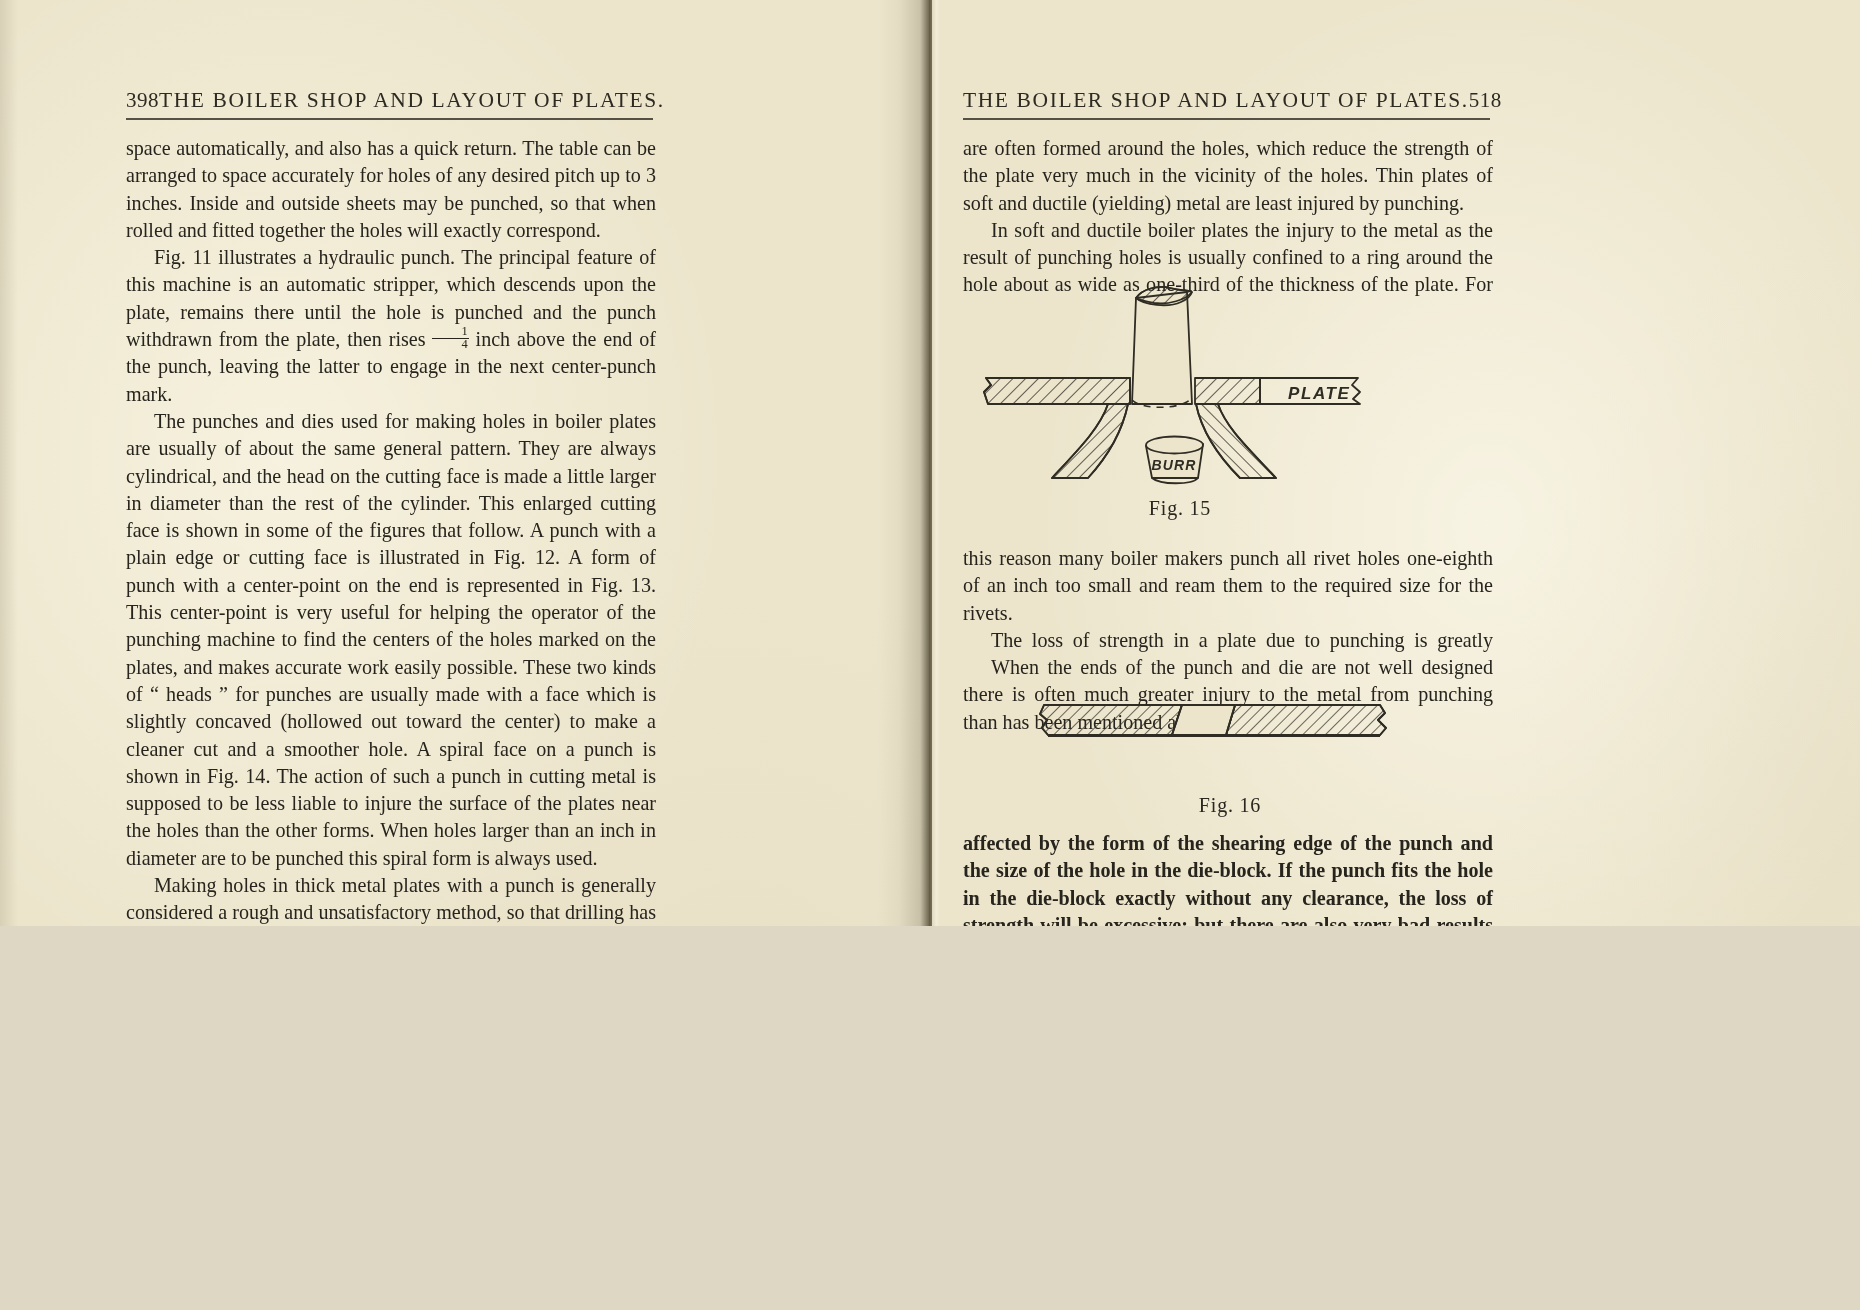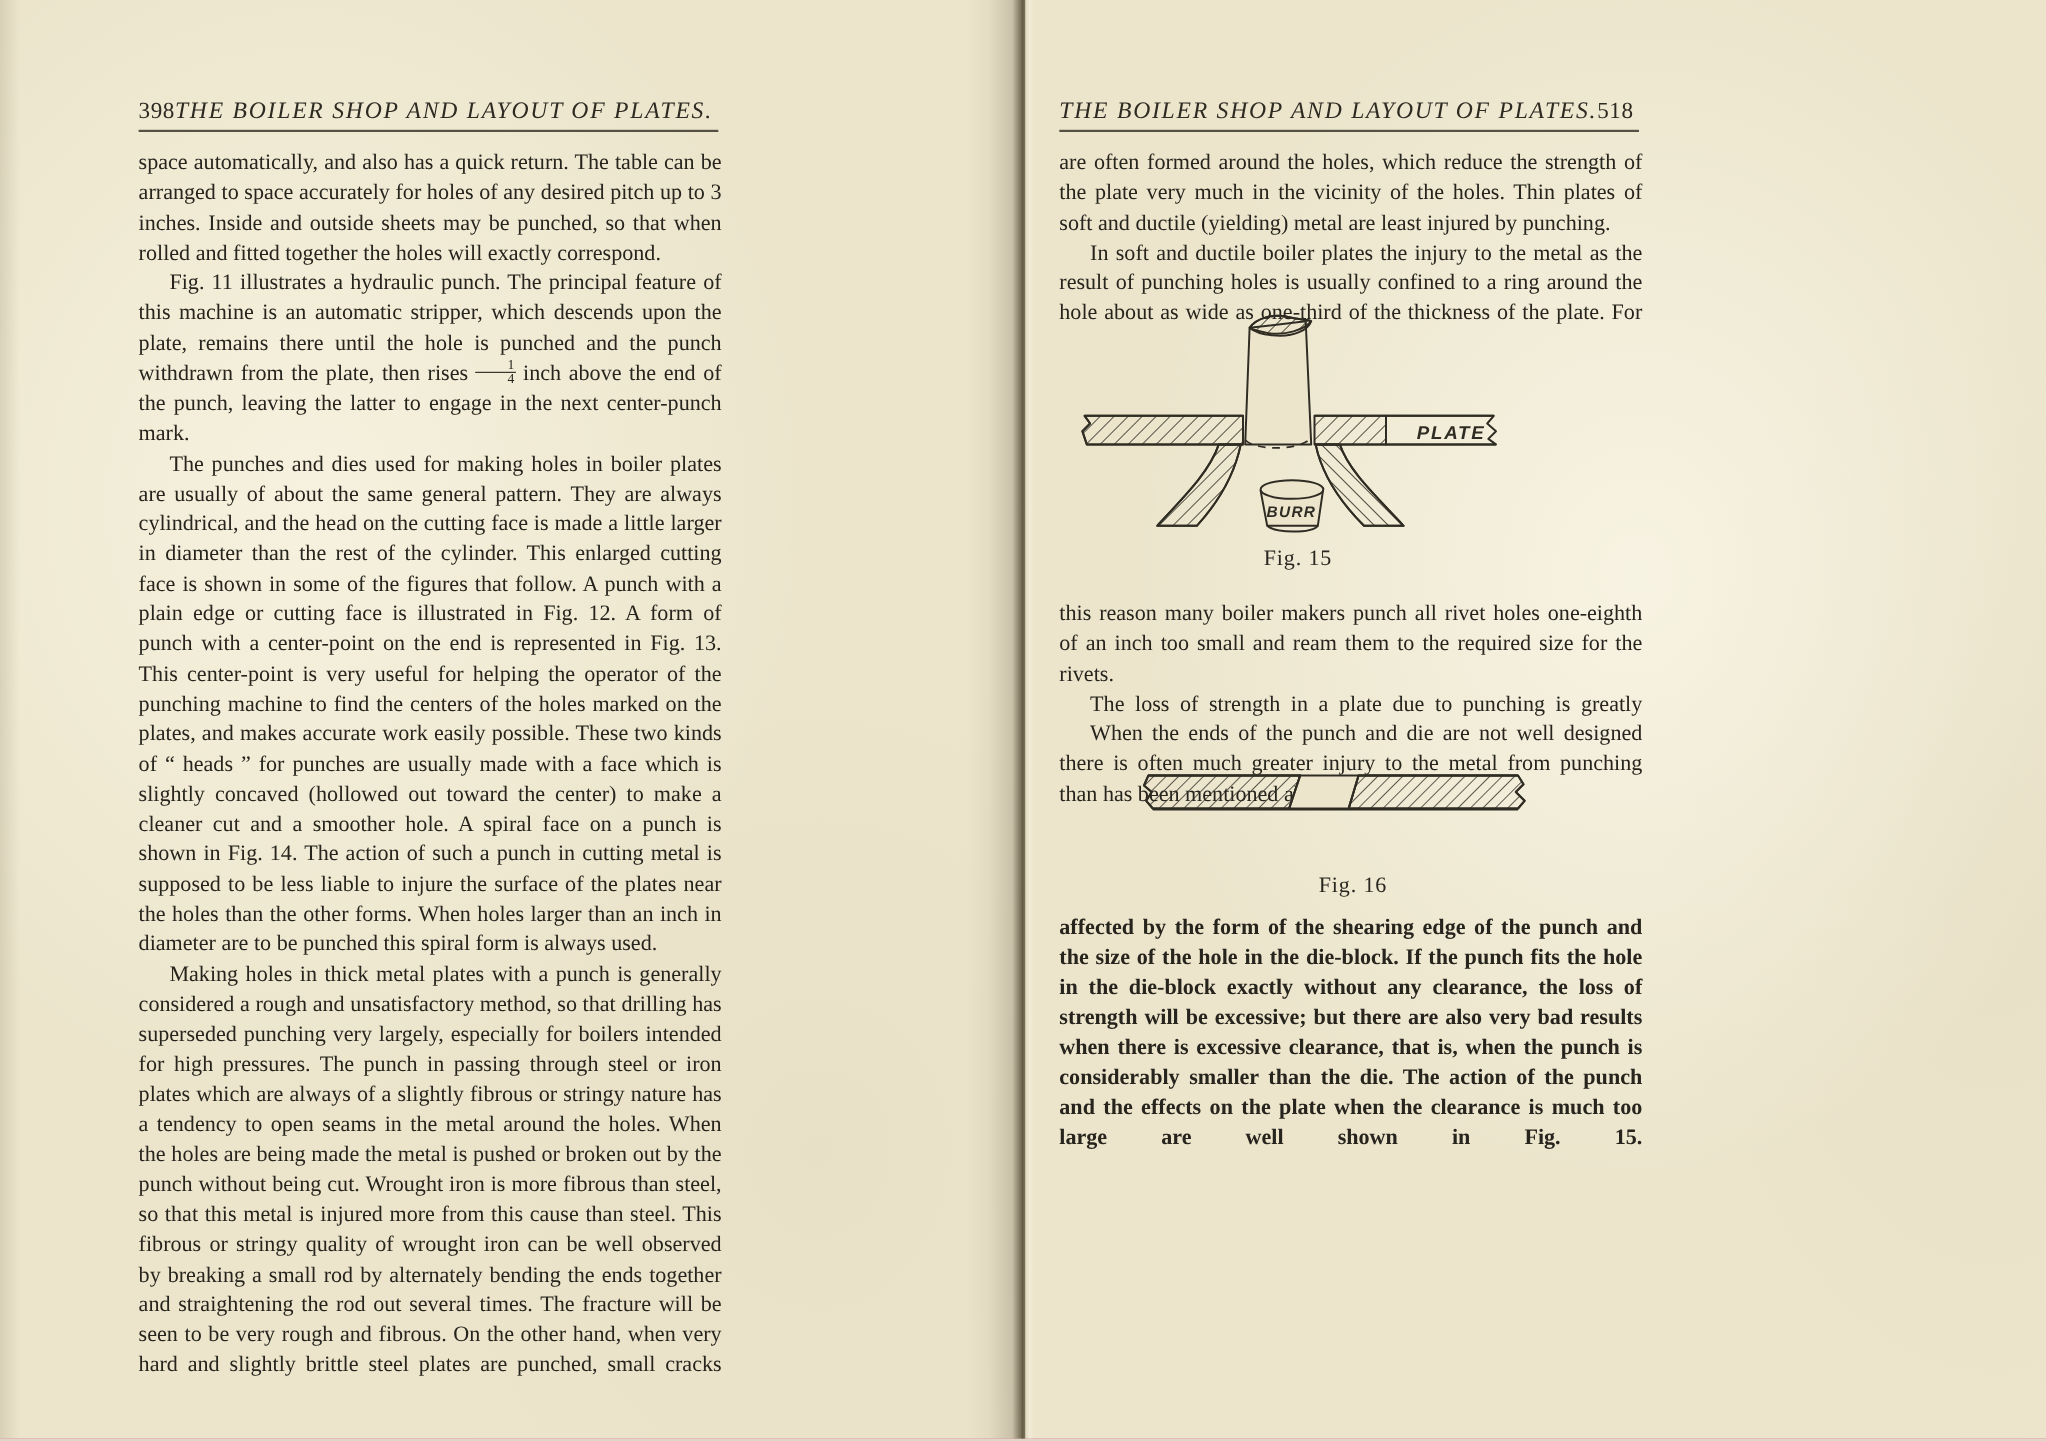--- a/index.html
+++ b/index.html
@@ -3,23 +3,23 @@
 <meta charset="utf-8">
 <style>
   html, body {
     margin: 0;
     padding: 0;
     background: #ddd7c4;
   }
   #scan {
     position: relative;
     width: 1860px;
-    height: 1308px;
+    height: 926px;
     overflow: hidden;
-    background: #ec4899;
+    background: #22c55e;
     font-family: "Liberation Serif", "DejaVu Serif", serif;
   }
 
   
   .page {
     position: absolute;
     top: 0;
     height: 1310px;
     background: #ece5cc;
   }
@@ -81,21 +81,21 @@
     position: absolute;
     display: flex;
     align-items: baseline;
     font-size: 21.5px;
     letter-spacing: 1.6px;
     color: #2d2a22;
     white-space: nowrap;
   }
   .rh-left  { left: 126px; top: 88px; }
   .rh-right { left: 963px; top: 88px; }
-  .rh-title { font-variant: small-caps; font-style: italic; }
+  .rh-title { font-variant: small-caps; }
   .rh-num {
     font-size: 21px;
     letter-spacing: 0.5px;
   }
   .rule {
     position: absolute;
     height: 2px;
     background: #3a362b;
     opacity: .85;
   }

